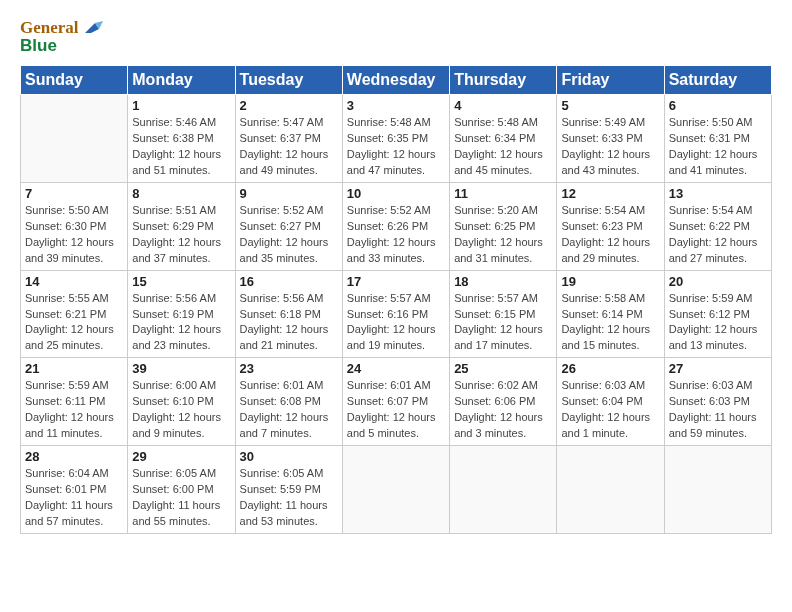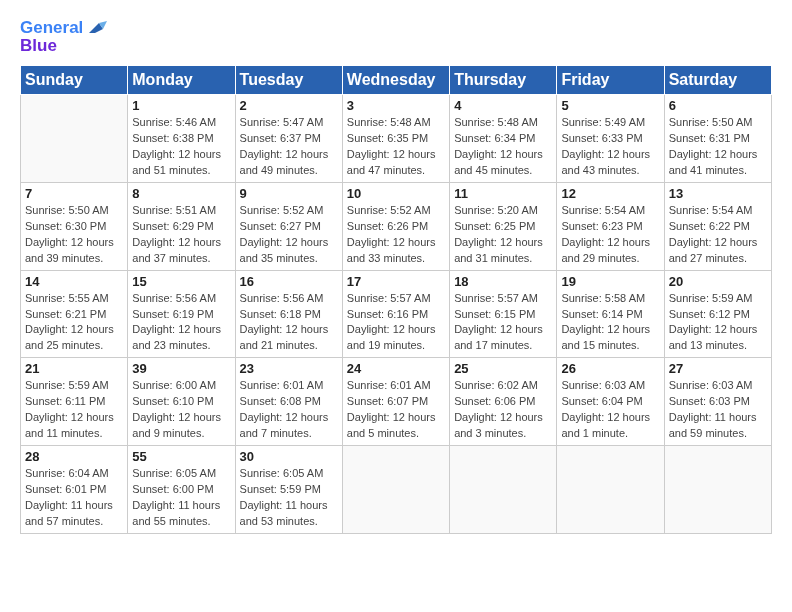--- a/index.html
+++ b/index.html
@@ -80,27 +80,27 @@
     }
   </style>
 </head>
 <body>
 
 <div class="page">
   <div class="header">
     <div class="logo">
   <div style="display:flex;flex-direction:column;align-items:flex-start;line-height:1.15;">
     <div style="display:flex;align-items:center;gap:2px;">
-      <span style="font-size:17px;font-weight:bold;color:#3b82f6;font-family:Liberation Sans, sans-serif;">General</span>
+      <span style="font-size:17px;font-weight:bold;color:#a16207;font-family:Liberation Serif, serif;">General</span>
       <svg width="22" height="18" viewBox="0 0 22 18" xmlns="http://www.w3.org/2000/svg">
         <polygon points="4,14 14,4 18,10 10,14" fill="#2962b0"></polygon>
         <polygon points="14,4 22,2 18,10" fill="#6aaee8"></polygon>
       </svg>
     </div>
-    <span style="font-size:17px;font-weight:bold;color:#6d28d9;font-family:Arial;margin-top:-2px;">Blue</span>
+    <span style="font-size:17px;font-weight:bold;color:#15803d;font-family:Arial;margin-top:-2px;">Blue</span>
   </div>
 </div>
     <div class="title-block">
       <div class="month-title"></div>
       <div class="subtitle"></div>
     </div>
   </div>
 
   <table>
     <thead>
@@ -315,21 +315,21 @@
         </tr>
         <tr>
           <td>
             <span class="day-num">28</span>
             <div class="day-info" style="white-space: pre-line;">Sunrise: 6:04 AM
 Sunset: 6:01 PM
 Daylight: 11 hours
 and 57 minutes.</div>
           </td>
           <td>
-            <span class="day-num">55</span>
+            <span class="day-num">29</span>
             <div class="day-info" style="white-space: pre-line;">Sunrise: 6:05 AM
 Sunset: 6:00 PM
 Daylight: 11 hours
 and 55 minutes.</div>
           </td>
           <td>
             <span class="day-num">30</span>
             <div class="day-info" style="white-space: pre-line;">Sunrise: 6:05 AM
 Sunset: 5:59 PM
 Daylight: 11 hours

